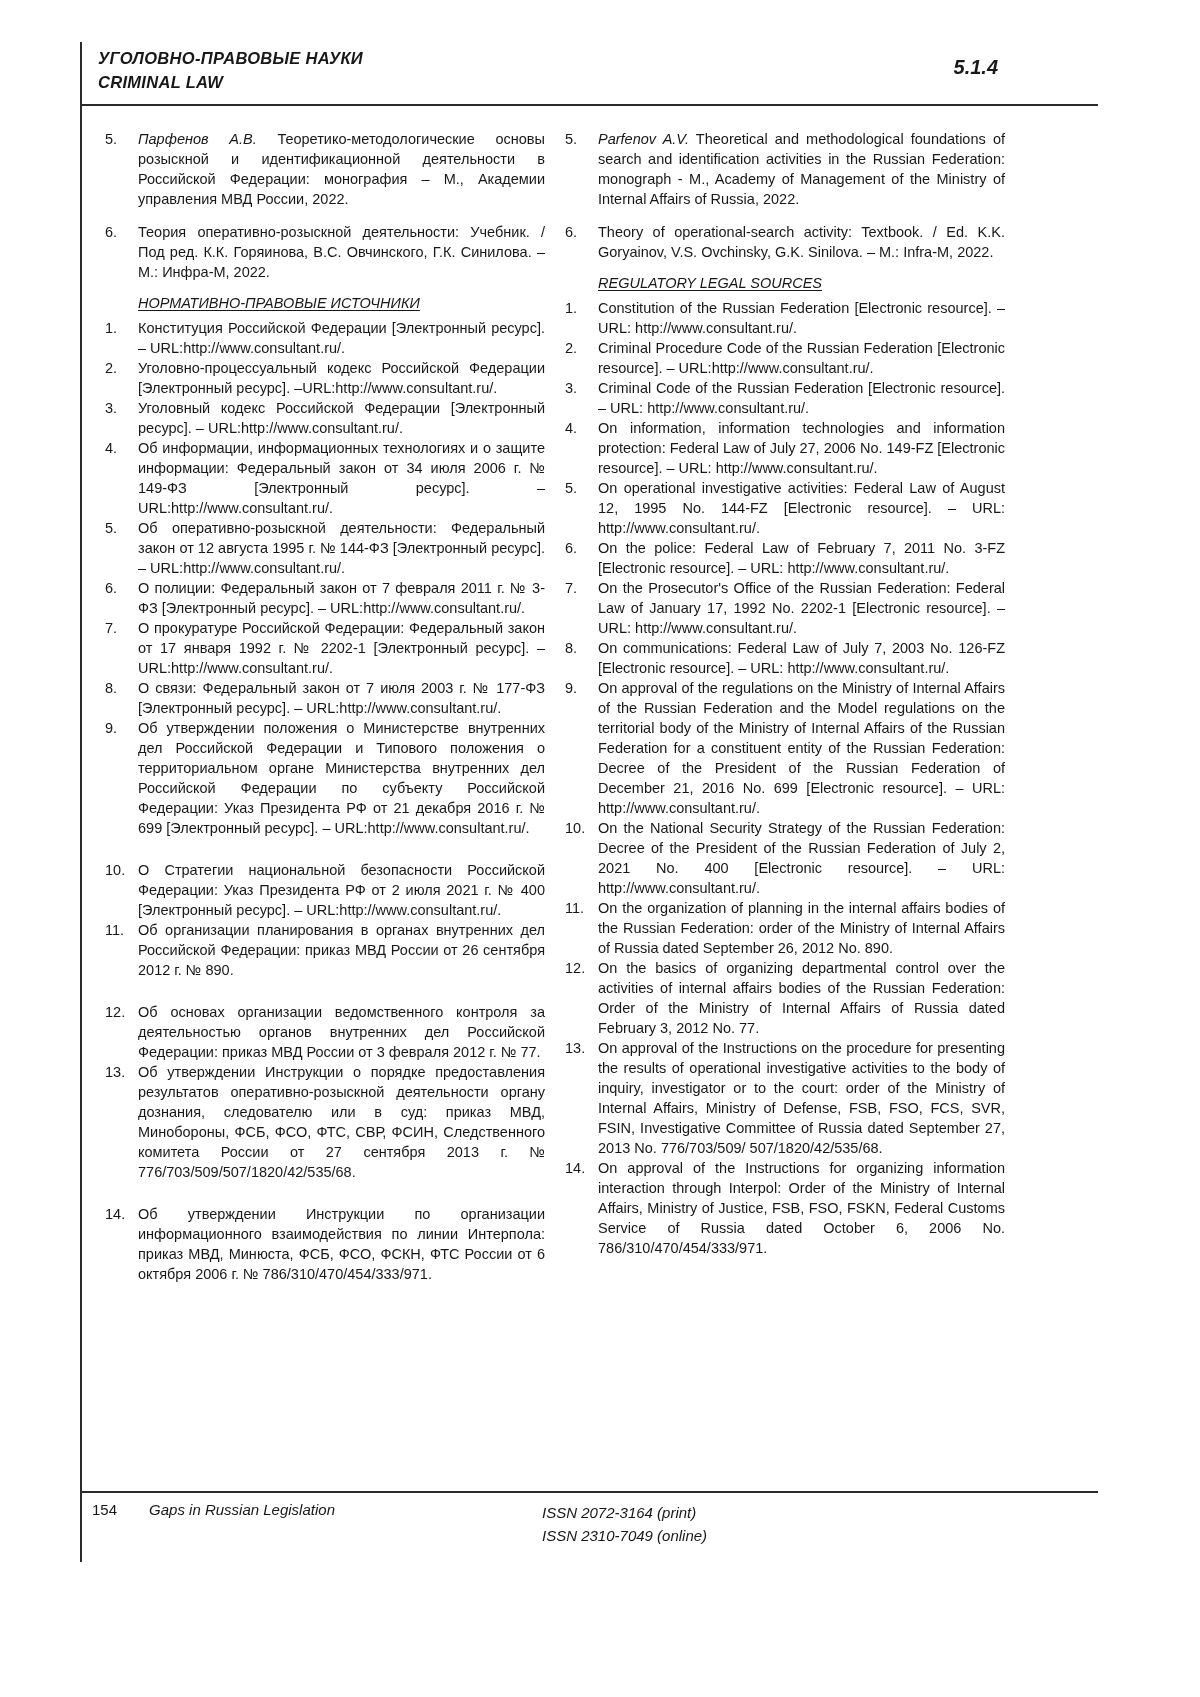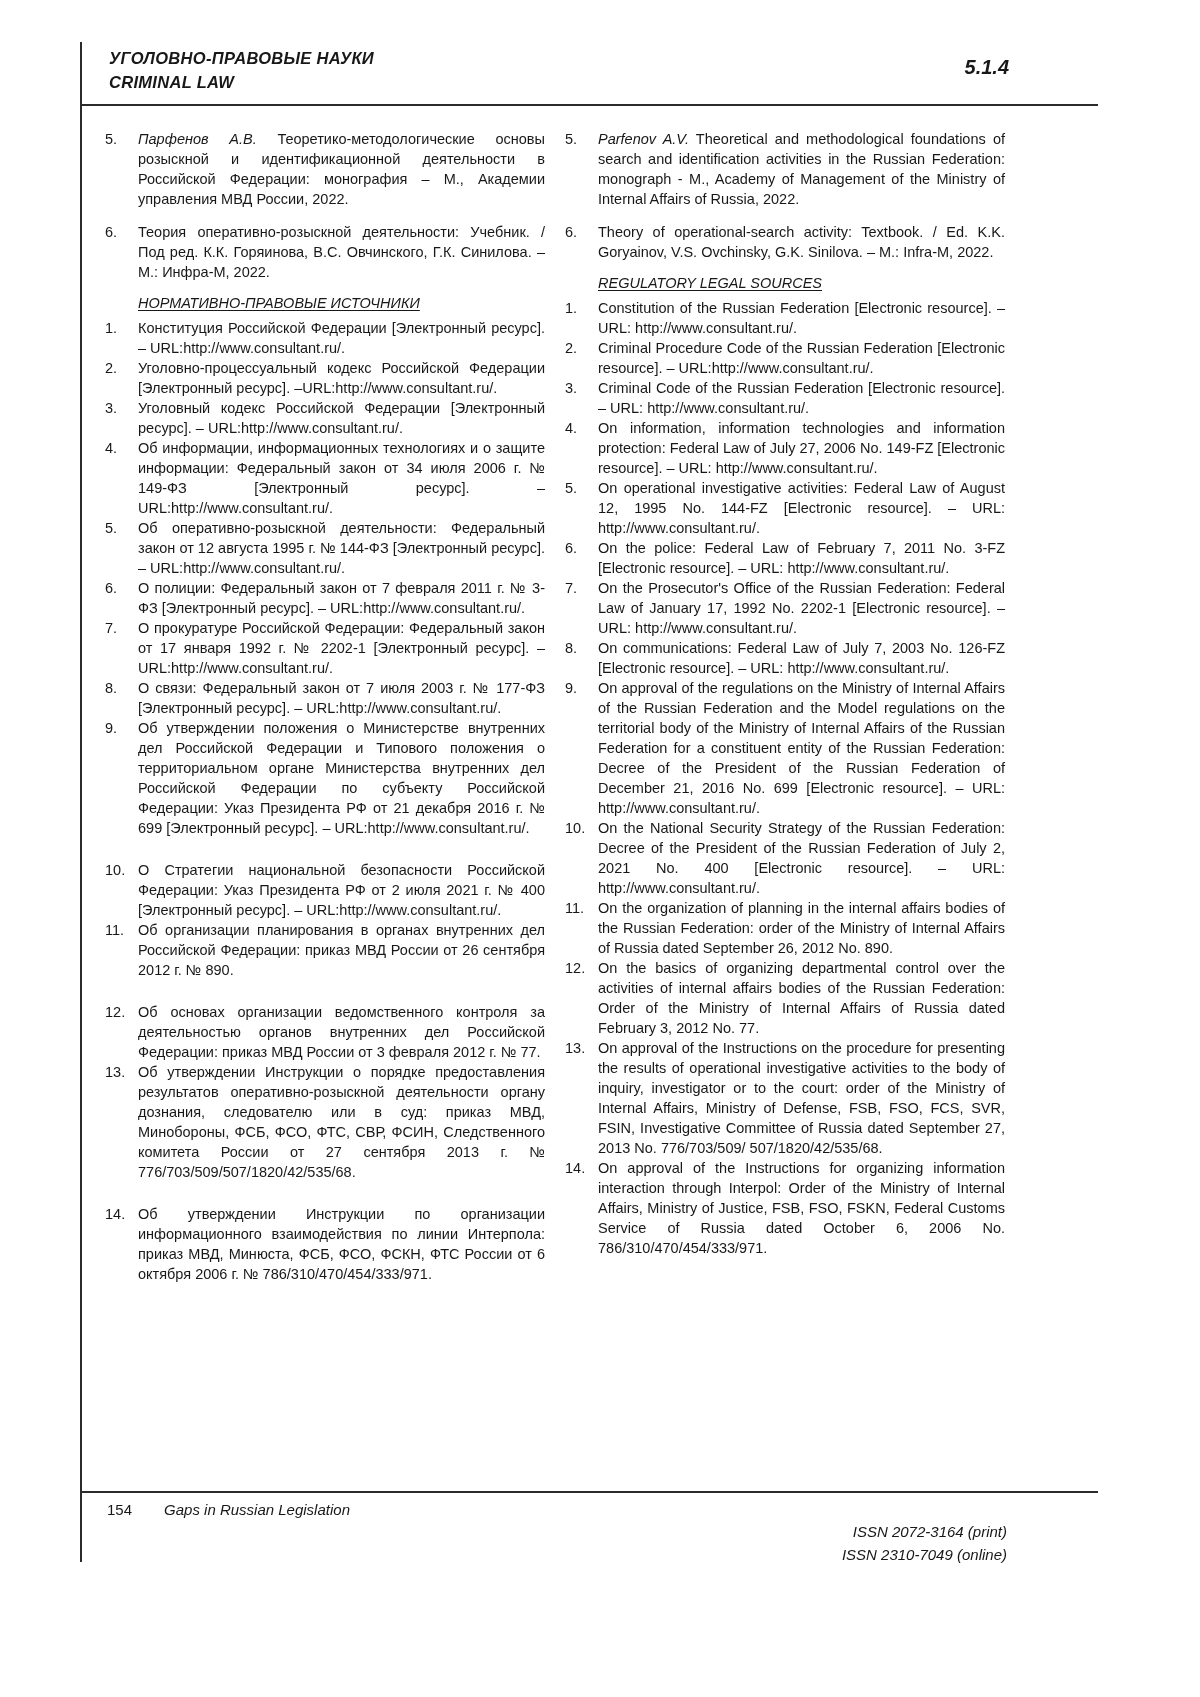--- a/index.html
+++ b/index.html
@@ -15,21 +15,21 @@
     width: 2px; height: 1520px; background: #2b2b2b;
   }
   .rule {
     position: absolute; left: 80px; width: 1018px;
     height: 2px; background: #2b2b2b;
   }
   .rule-top { top: 104px; }
   .rule-bottom { top: 1491px; }
 
   .page-header {
-    position: absolute; left: 109px; top: 46px; width: 900px;
+    position: absolute; left: 98px; top: 46px; width: 900px;
     display: flex; justify-content: space-between; align-items: flex-start;
   }
   .header-titles {
     font-weight: bold; font-style: italic;
     font-size: 16.5px; line-height: 24px; letter-spacing: 0.3px;
   }
   .header-code {
     font-weight: bold; font-style: italic; font-size: 20px; padding-top: 10px;
   }
 
@@ -51,28 +51,28 @@
     font-style: italic;
     text-decoration: underline;
     text-underline-offset: 2px;
   }
 
   .col-left .sources div.ref-item:nth-of-type(10),
   .col-left .sources div.ref-item:nth-of-type(12),
   .col-left .sources div.ref-item:nth-of-type(14) { margin-top: 22px; }
 
   .page-footer {
-    position: absolute; left: 107px; top: 1501px; width: 900px;
+    position: absolute; left: 92px; top: 1501px; width: 900px;
     display: flex; font-size: 15px;
   }
   .footer-left  { flex: 1.1; display: flex; gap: 32px; align-items: flex-start; }
   .footer-page  { font-style: normal; }
   .footer-journal { font-style: italic; }
   .footer-center { flex: 1; text-align: center; font-style: italic; }
-  .footer-right { flex: 1.1; text-align: right; font-style: italic; line-height: 23px; margin-top: 19px; }
+  .footer-right { flex: 1.1; text-align: left; font-style: italic; line-height: 23px; }
 </style>
 </head>
 <body>
 
 <div class="page">
 
   <div class="vline"></div>
   <div class="rule rule-top"></div>
   <div class="rule rule-bottom"></div>
 

